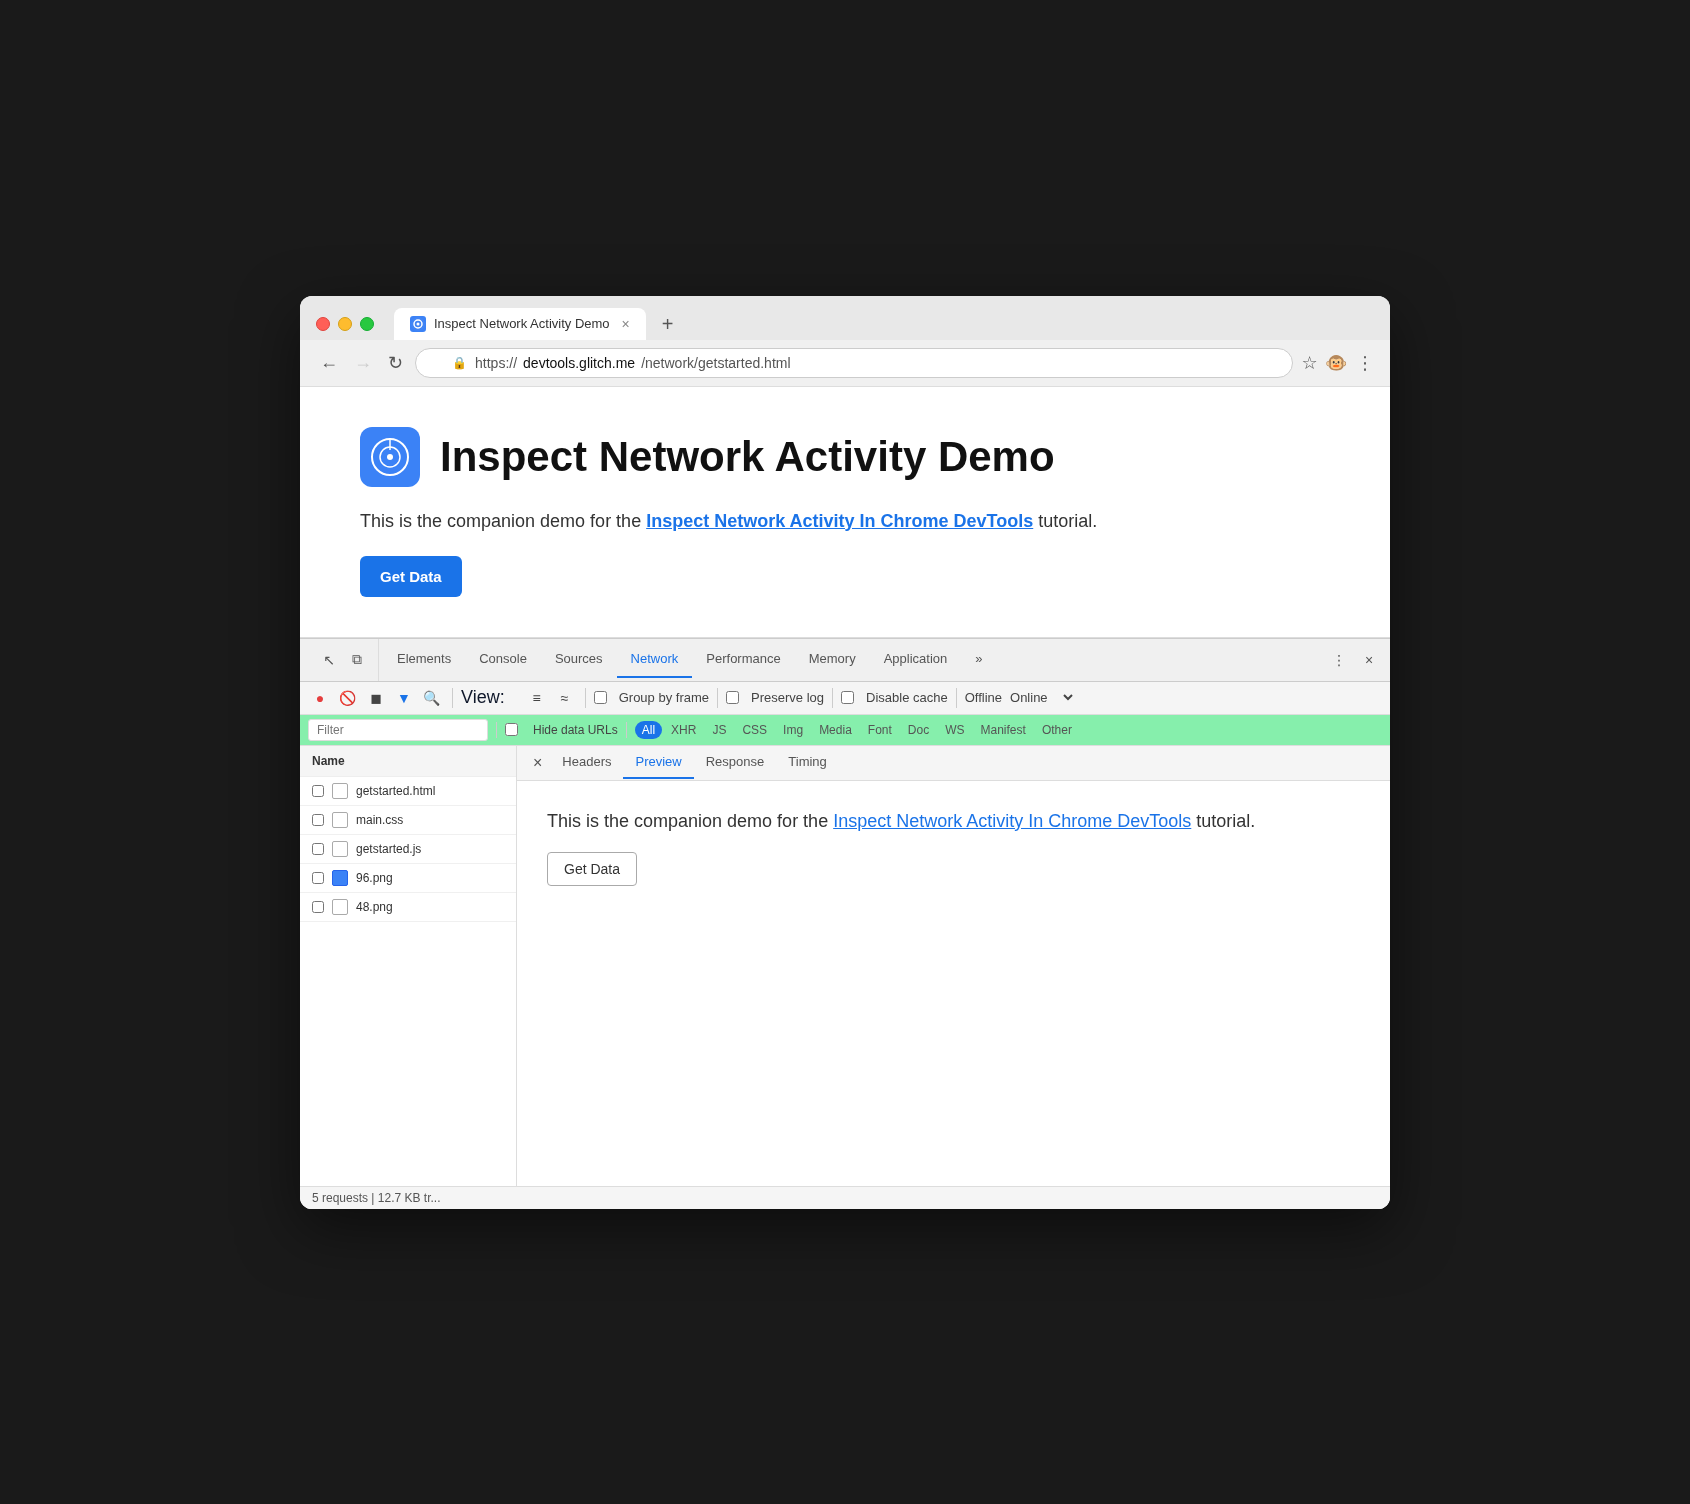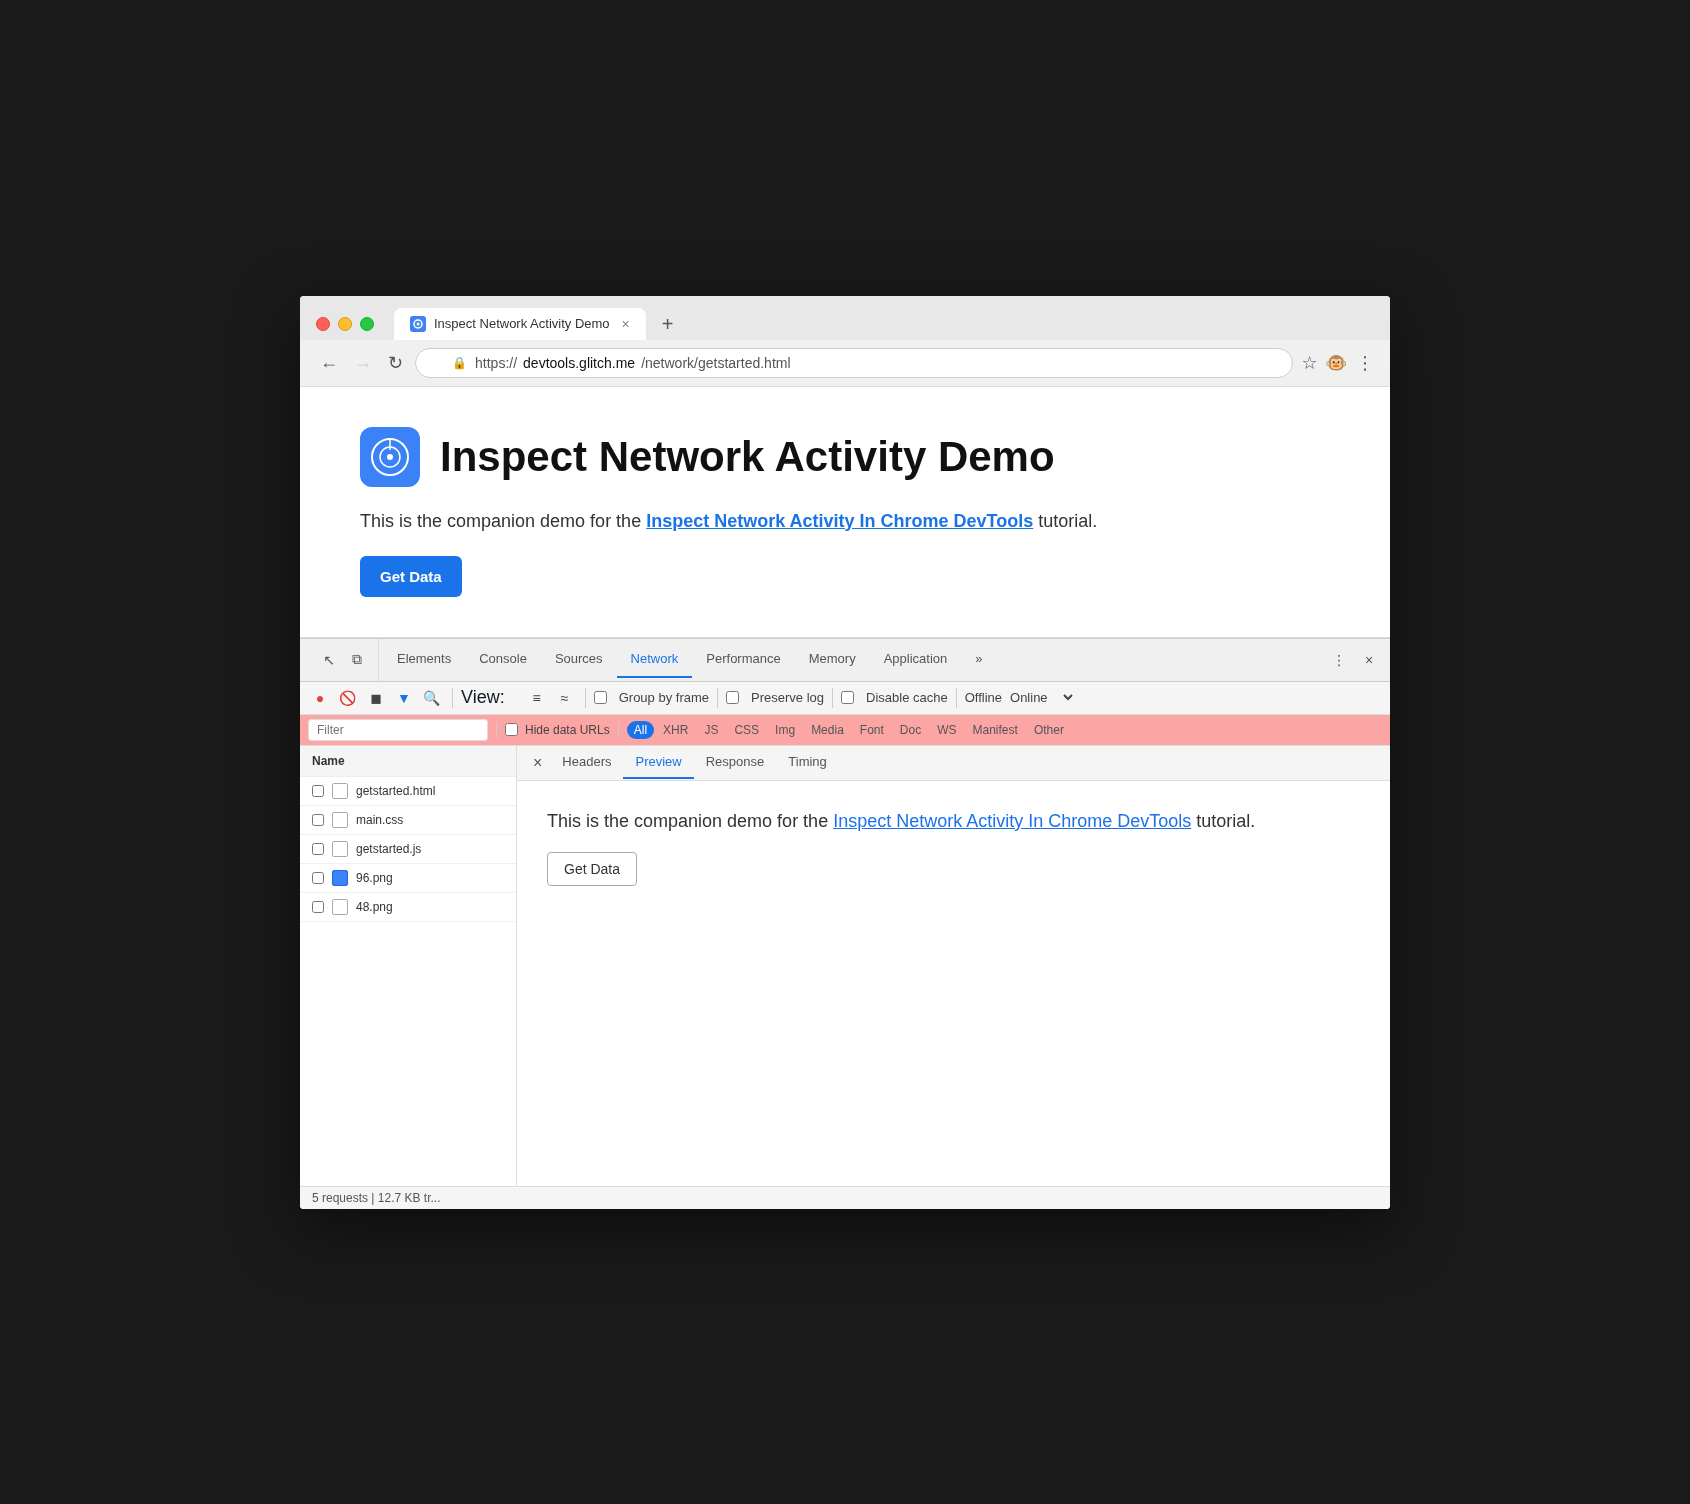--- a/index.html
+++ b/index.html
@@ -7,21 +7,21 @@
       background: #1a1a1a;
       display: flex;
       justify-content: center;
       align-items: center;
       min-height: 100vh;
       font-family: -apple-system, BlinkMacSystemFont, 'Segoe UI', sans-serif;
     }
     .browser-window {
       width: 1090px;
       background: #f0f0f0;
-      border-radius: 4px;
+      border-radius: 12px;
       box-shadow: 0 20px 60px rgba(0,0,0,0.5);
       overflow: hidden;
     }
     
     .title-bar {
       background: #e8e8e8;
       padding: 12px 16px 0;
       display: flex;
       align-items: center;
       gap: 12px;
@@ -274,40 +274,40 @@
     }
     .online-select {
       font-size: 13px;
       border: none;
       background: transparent;
       color: #444;
       cursor: pointer;
     }
     
     .filter-bar {
-      background: #fca5a5;
+      background: #86efac;
       border-bottom: 1px solid #ddd;
       display: flex;
       align-items: center;
       padding: 4px 8px;
       gap: 8px;
     }
     .filter-input {
       flex: 1;
       max-width: 180px;
       border: 1px solid #ddd;
       border-radius: 3px;
       padding: 3px 8px;
       font-size: 12px;
       background: white;
     }
     .filter-checkbox-group {
       display: flex;
       align-items: center;
-      gap: 7px;
+      gap: 15px;
       font-size: 12px;
       color: #444;
     }
     .filter-types {
       display: flex;
       align-items: center;
       gap: 2px;
     }
     .filter-type-btn {
       padding: 2px 7px;

